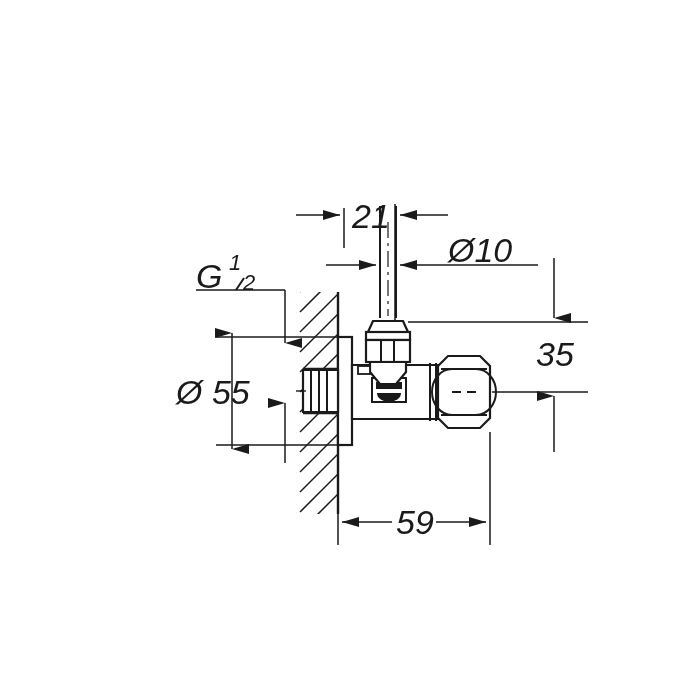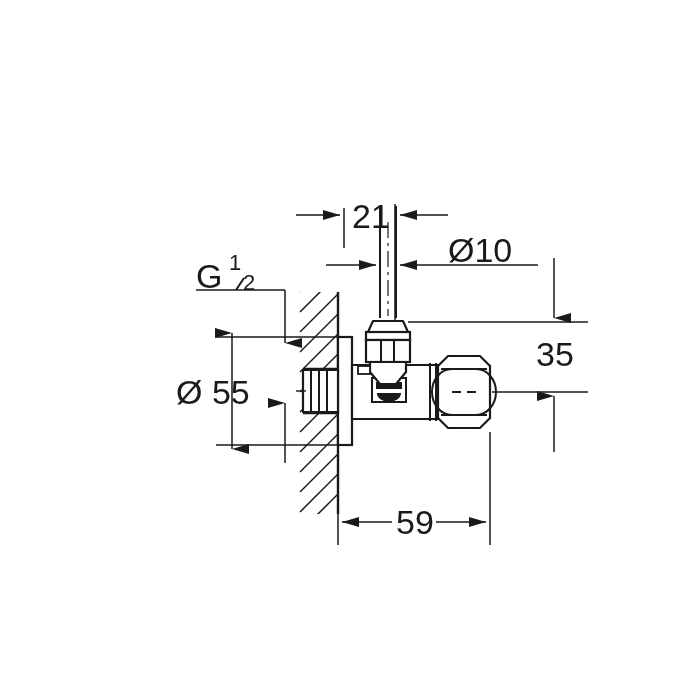--- a/index.html
+++ b/index.html
@@ -9,20 +9,21 @@
   }
   body {
     font-family: "Liberation Sans", sans-serif;
   }
   #stage {
     position: relative;
     width: 700px;
     height: 560px;
     background: #ffffff;
     overflow: hidden;
+    font-style: italic;
   }
   #stage svg {
     position: absolute;
     left: 0;
     top: 0;
   }
   text {
     font-family: "Liberation Sans", sans-serif;
     fill: #1a1a1a;
   }

